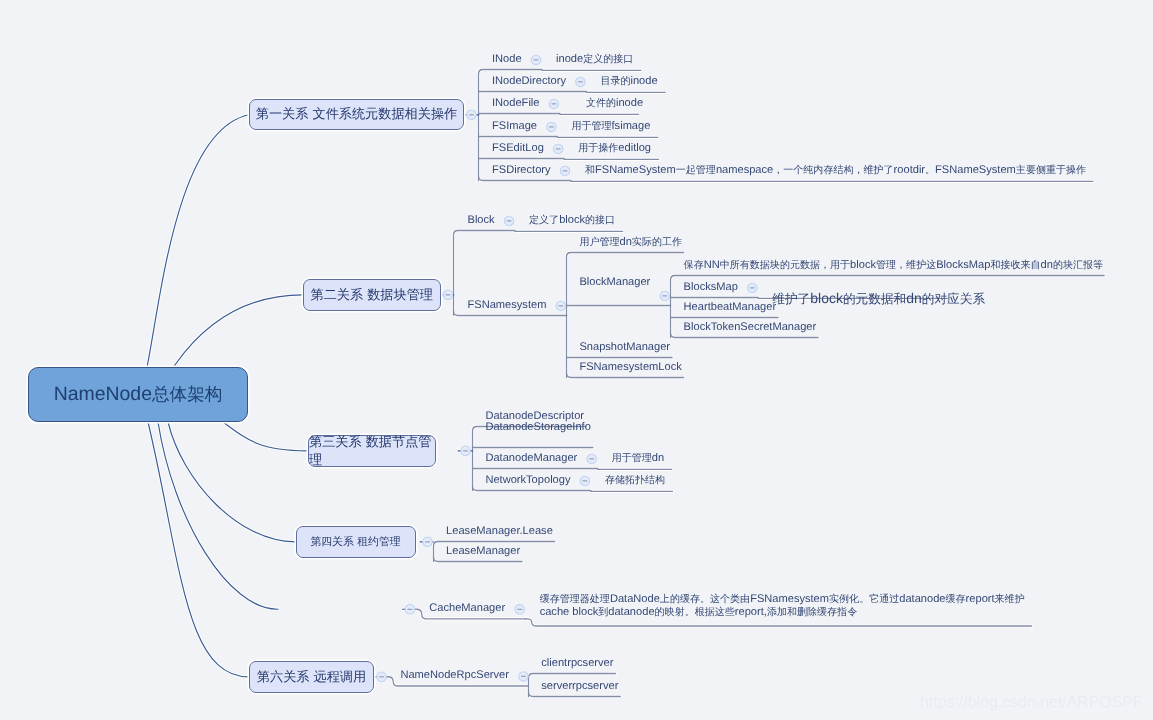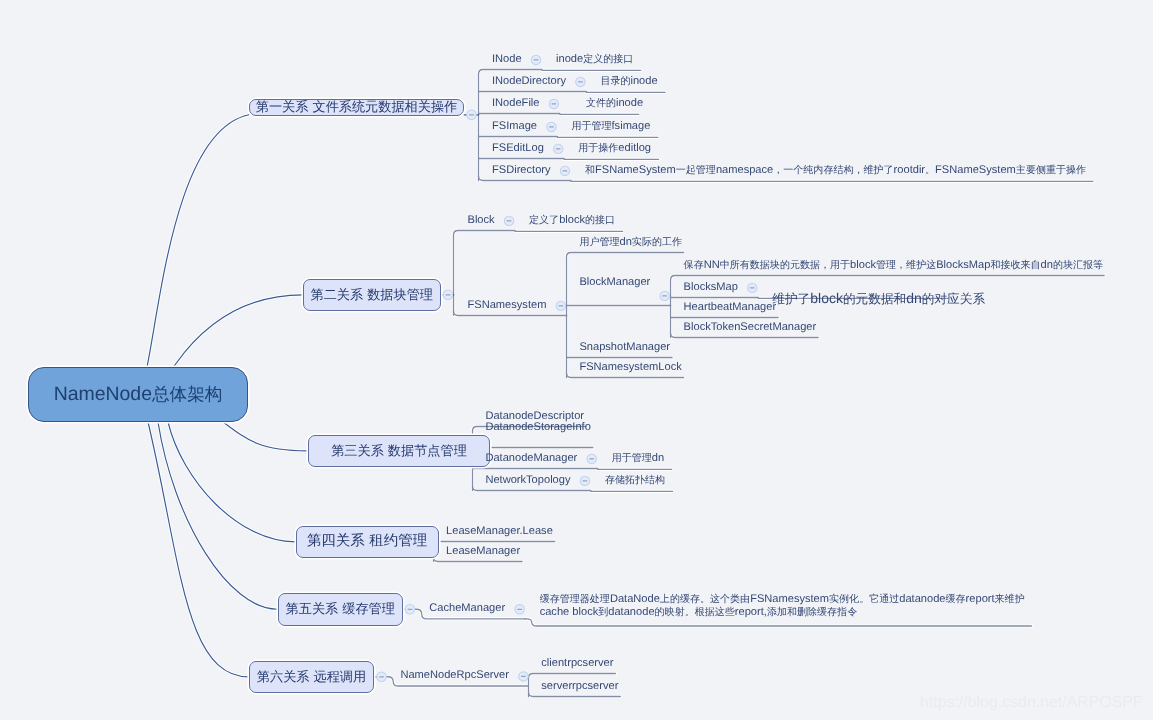--- a/index.html
+++ b/index.html
@@ -10,21 +10,21 @@
     font-family:"Liberation Sans","DejaVu Sans",sans-serif;
     position:relative;
     -webkit-font-smoothing:antialiased;
     text-rendering:geometricPrecision;
   }
   #stage{position:absolute;left:0;top:0;width:1153px;height:720px;}
   svg.layer{position:absolute;left:0;top:0;width:1153px;height:720px;overflow:visible;}
   i.c{font-style:normal;font-size:0.905em;}
   .rootbox{
     position:absolute;box-sizing:border-box;
-    background:#6fa3da;border:1.4px solid #375489;border-radius:16px;
+    background:#6fa3da;border:1.4px solid #375489;border-radius:10px;
     box-shadow:0 0 0 1.6px #ffffff;
     color:#1e3f70;font-size:19.45px;
     display:flex;align-items:center;justify-content:center;
   }
   .bbox{
     position:absolute;box-sizing:border-box;
     background:#dde4fa;border:1.25px solid #5e6f9f;border-radius:7px;
     box-shadow:0 0 0 1.6px #ffffff;
     color:#26396c;
     display:flex;align-items:center;justify-content:center;
@@ -223,34 +223,31 @@
         <rect x="517.16" y="608.68" width="5.0" height="1.25" rx="0.45" fill="#9ba4b5"></rect>
       </g>
 <g>
         <circle cx="523.43" cy="676.40" r="4.7" fill="#e3ebfb" stroke="#bed2f1" stroke-width="1.05"></circle>
         <rect x="520.93" y="675.78" width="5.0" height="1.25" rx="0.45" fill="#9ba4b5"></rect>
       </g>
 </svg>
 <div class="rootbox" style="left:28.0px;top:367.0px;width:220.0px;height:55.0px;">
       <span>NameNode<i class="c">总体架构</i></span>
     </div>
-<div class="bbox" style="left:249.00px;top:98.50px;width:215.00px;height:17px;font-size:14.55px;">
+<div class="bbox" style="left:249.00px;top:98.50px;width:215.00px;height:31px;font-size:14.55px;">
       <span><i class="c">第一关系</i> <i class="c">文件系统元数据相关操作</i></span>
     </div>
 <div class="bbox" style="left:303.00px;top:278.50px;width:137.50px;height:32.50px;font-size:14.55px;">
       <span><i class="c">第二关系</i> <i class="c">数据块管理</i></span>
     </div>
-<div class="bbox" style="left:308.00px;top:434.50px;width:182px;height:32.50px;font-size:14.55px;">
+<div class="bbox" style="left:308.00px;top:434.50px;width:128px;height:32.50px;font-size:14.55px;">
       <span><i class="c">第三关系</i> <i class="c">数据节点管理</i></span>
     </div>
-<div class="bbox" style="left:295.50px;top:525.50px;width:143px;height:32.50px;font-size:16px;">
+<div class="bbox" style="left:295.50px;top:525.50px;width:120px;height:32.50px;font-size:12px;">
       <span><i class="c">第四关系</i> <i class="c">租约管理</i></span>
-    </div>
-<div class="bbox" style="left:278.00px;top:593.00px;width:124.50px;height:32.50px;font-size:14.55px;">
-      <span><i class="c">第五关系</i> <i class="c">缓存管理</i></span>
     </div>
 <div class="bbox" style="left:249.00px;top:660.50px;width:125.00px;height:32.50px;font-size:14.55px;">
       <span><i class="c">第六关系</i> <i class="c">远程调用</i></span>
     </div>
 <div class="lf" style="left:492.00px;top:59.90px;font-size:11.1px;">INode</div>
 <div class="lf" style="left:556.01px;top:59.90px;font-size:11.1px;">inode<i class="c">定义的接口</i></div>
 <div class="lf" style="left:492.00px;top:81.90px;font-size:11.1px;">INodeDirectory</div>
 <div class="lf" style="left:600.38px;top:81.90px;font-size:11.1px;"><i class="c">目录的</i>inode</div>
 <div class="lf" style="left:492.00px;top:103.90px;font-size:11.1px;">INodeFile</div>
 <div class="lf" style="left:573.88px;top:103.90px;font-size:11.1px;margin-left:12px;"><i class="c">文件的</i>inode</div>

